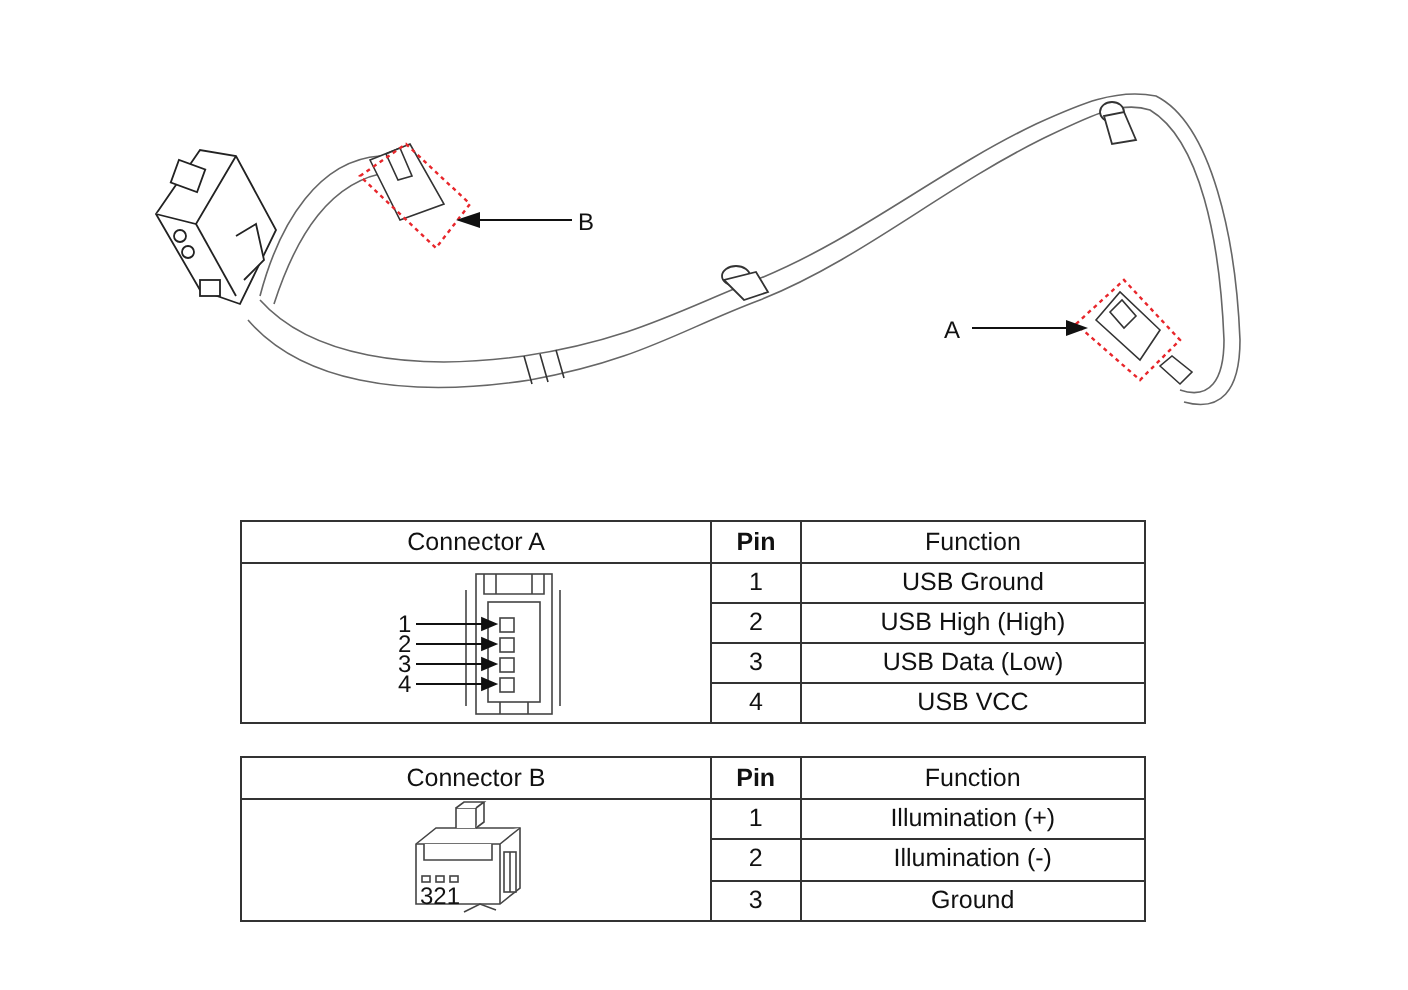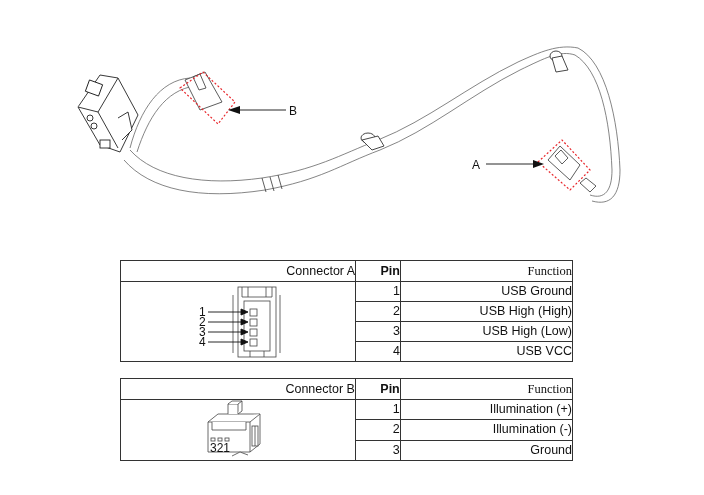--- a/index.html
+++ b/index.html
@@ -1,26 +1,26 @@
 <!DOCTYPE html>
 <html><head>
 <meta charset="utf-8">
 <style>
   html, body { margin:0; padding:0; background:#ffffff; }
   body { width:704px; height:495px; position:relative; overflow:hidden;
          font-family:"Liberation Sans", sans-serif; color:#111; }
   #illustration { position:absolute; left:0; top:0; width:704px; height:250px; }
   .tbl { position:absolute; left:120px; width:453px; border-collapse:collapse;
          font-size:12.5px; }
-  .tbl td, .tbl th { border:1px solid #333; font-weight:normal; text-align:right;
+  .tbl td, .tbl th { border:1px solid #333; font-weight:normal; text-align:center;
          padding:0; height:19px; line-height:19px; }
   .tbl th { height:20px; }
   .tbl .c1 { width:235px; }
   .tbl .c2 { width:44px;font-weight:bold; }
-  .tbl .c3 { width:172px;font-family:Liberation Serif, serif; }
+  .tbl .c3 { width:172px; }
   #tableA { top:260px; }
   #tableB { top:378px;padding-left:18px; }
   .imgcell { position:relative; }
   .imgcell svg { display:block; margin:0 auto; }
   .label-text { font-family:"Liberation Sans", sans-serif; font-size:12px; fill:#111; }
 </style>
 </head>
 <body>
 
 <svg id="illustration" viewBox="0 0 704 250" xmlns="http://www.w3.org/2000/svg">
@@ -123,21 +123,21 @@
     </td>
     <td>1</td>
     <td>USB Ground</td>
   </tr>
   <tr>
     <td>2</td>
     <td>USB High (High)</td>
   </tr>
   <tr>
     <td>3</td>
-    <td>USB High (Low)</td>
+    <td>USB Data (Low)</td>
   </tr>
   <tr>
     <td>4</td>
     <td>USB VCC</td>
   </tr>
 </tbody>
   </table>
 
 <table id="tableB" class="tbl">
   <tbody>

